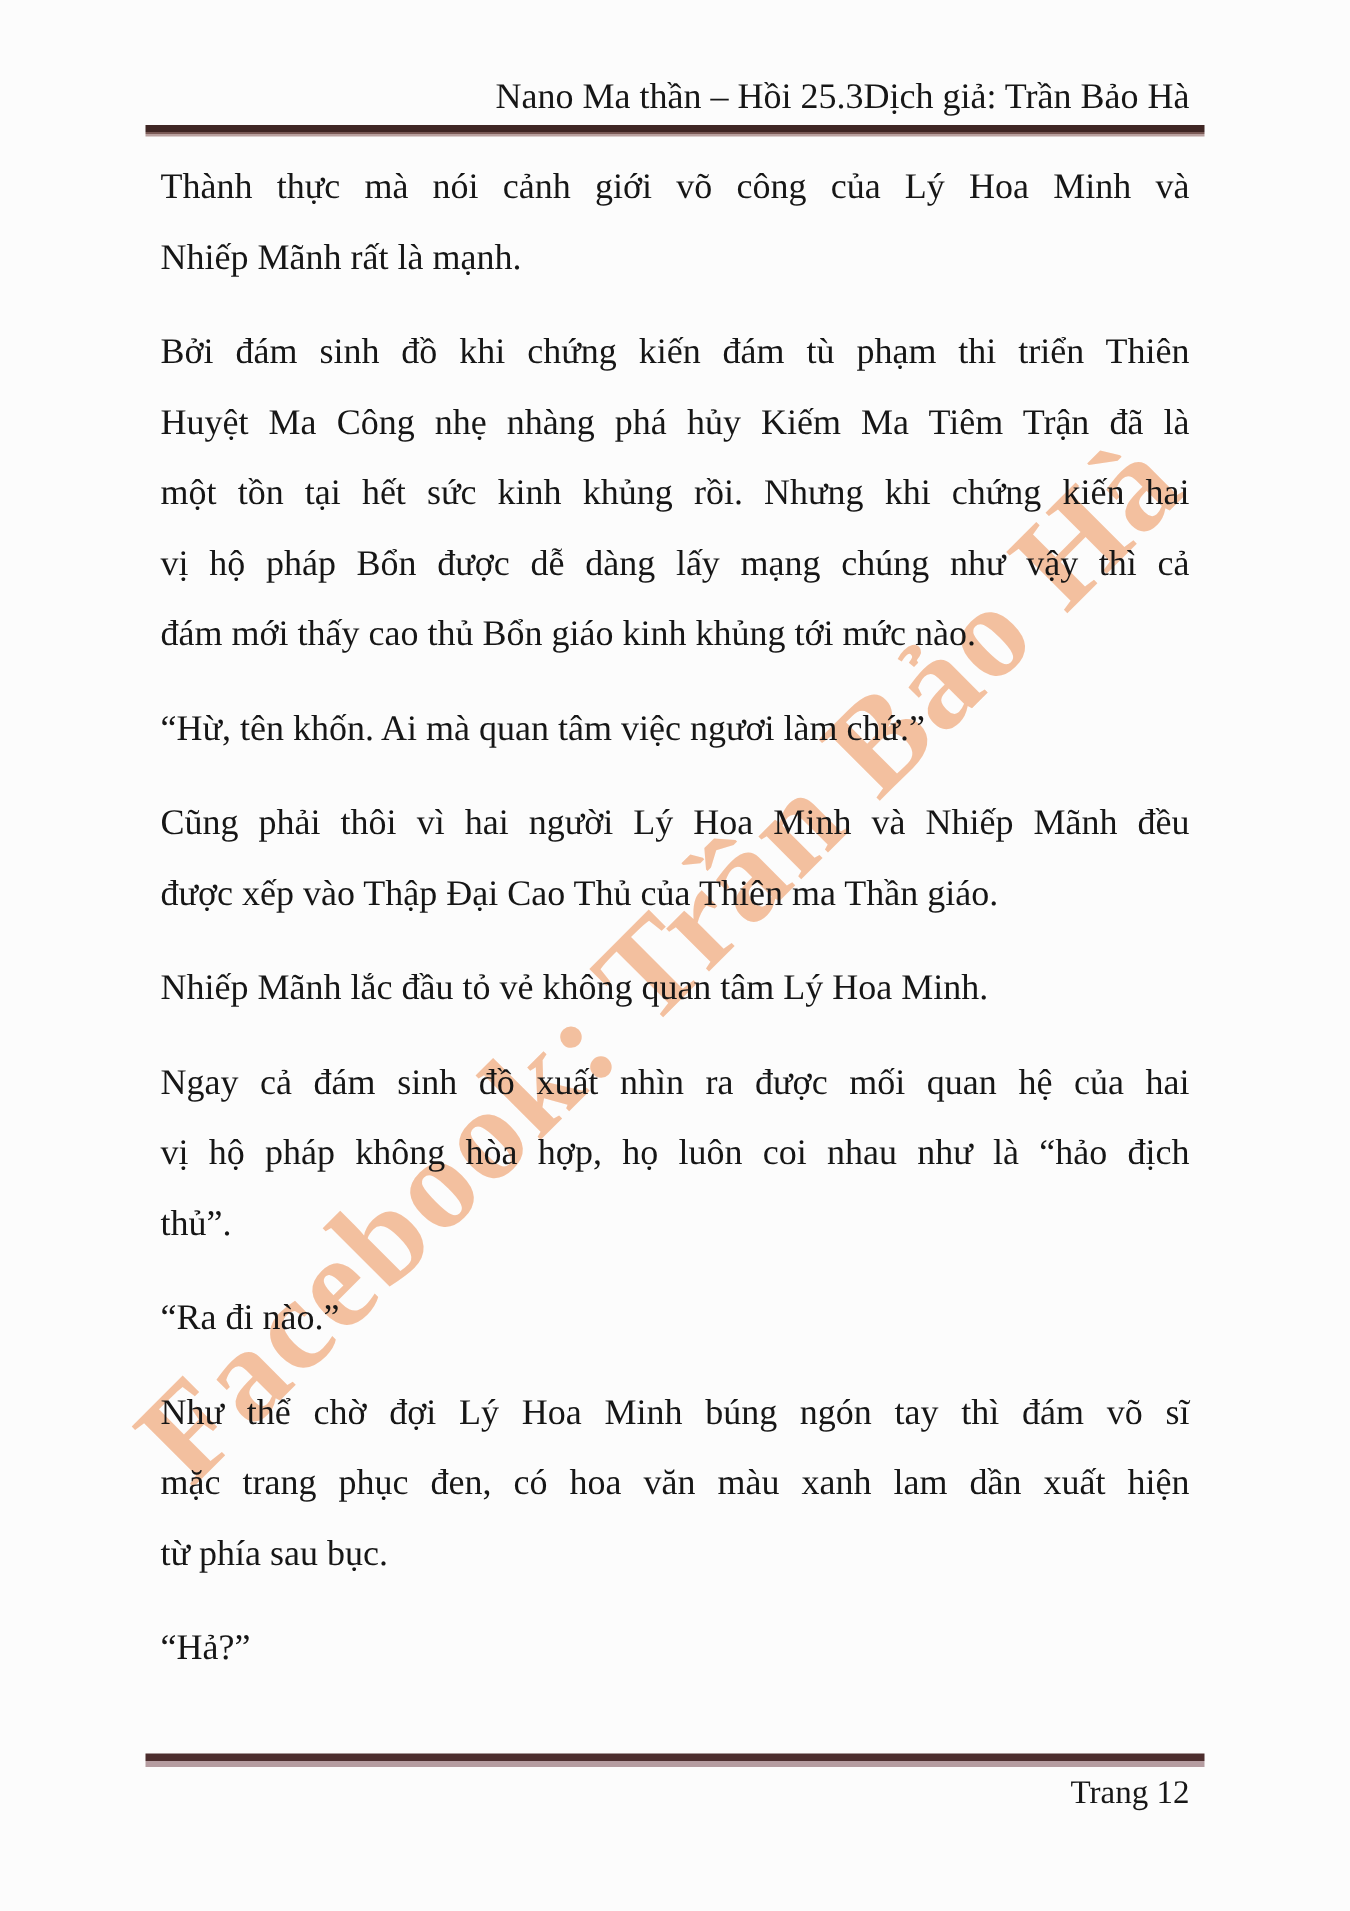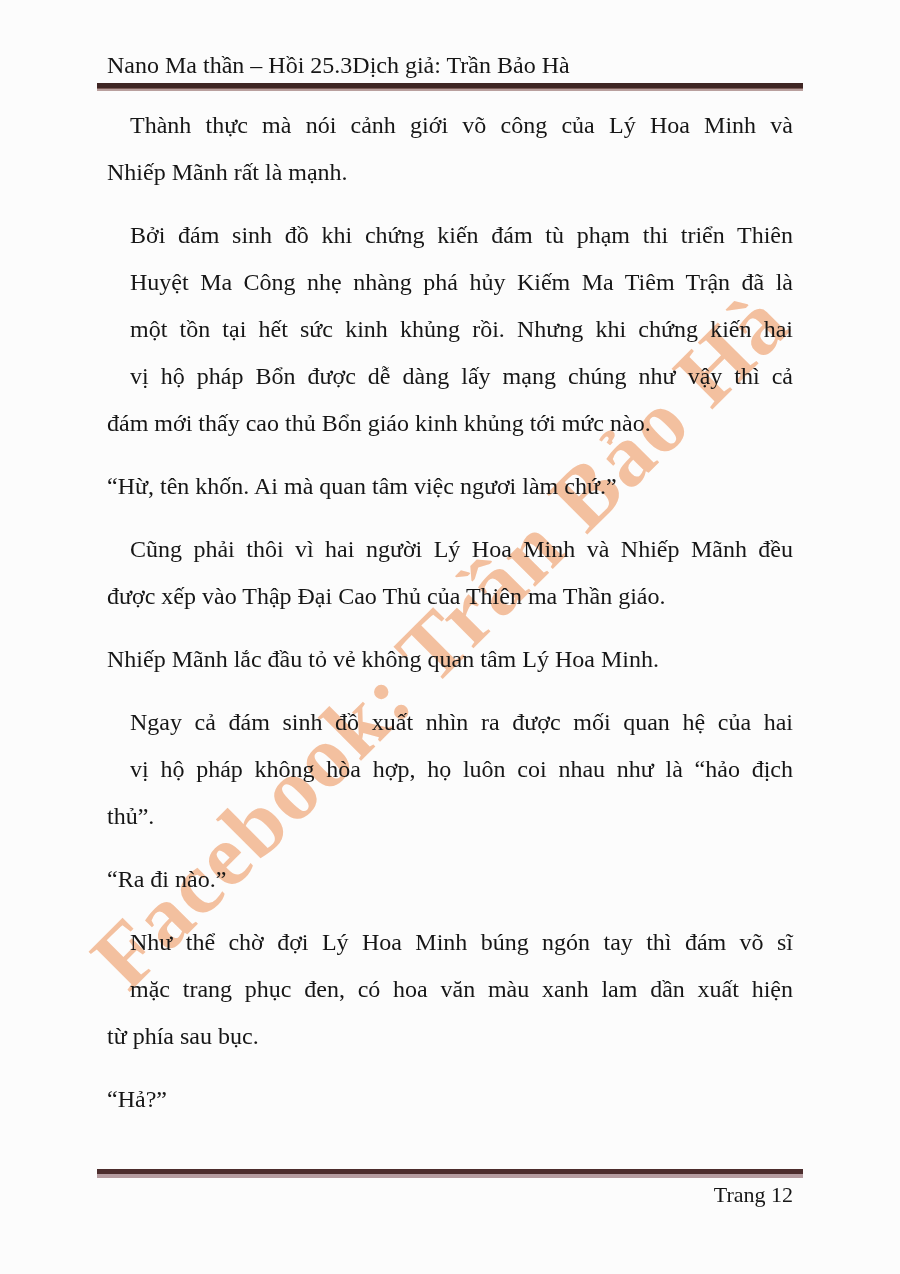--- a/index.html
+++ b/index.html
@@ -7,21 +7,21 @@
     position:relative;
     width:900px; height:1274px;
     background:#fcfcfc;
     color:#161616;
     font-family:"Liberation Serif", serif;
     overflow:hidden;
   }
   
   .header {
     position:absolute; left:107px; right:107px; top:52px;
-    display:flex; justify-content:flex-start;
+    display:flex; justify-content:flex-end;
     font-size:24px; line-height:1.15;
   }
   .rule {
     position:absolute; left:97px; right:97px; height:9px;
   }
   .header-rule {
     top:82px;
     background:linear-gradient(to bottom,#fcfcfc 0 1px,#3f2624 1px 6px,#7a5a56 6px 7px,#b9a09e 7px 9px);
   }
   .footer-rule {
@@ -37,21 +37,21 @@
     white-space:nowrap;
     pointer-events:none;
   }
   
   .body-text {
     position:absolute; left:107px; right:107px; top:102px;
     font-size:24px;
   }
   .para { margin:0 0 16px 0; }
   .ln { line-height:47px; min-height:47px; }
-  .j { text-align:justify; text-align-last:justify;margin-left:23px; }
+  .j { text-align:justify; text-align-last:justify; }
   
   .page-number {
     position:absolute; right:107px; top:1182px;
     font-size:22px;
   }
 </style>
 </head>
 <body>
 
 <div class="page">

